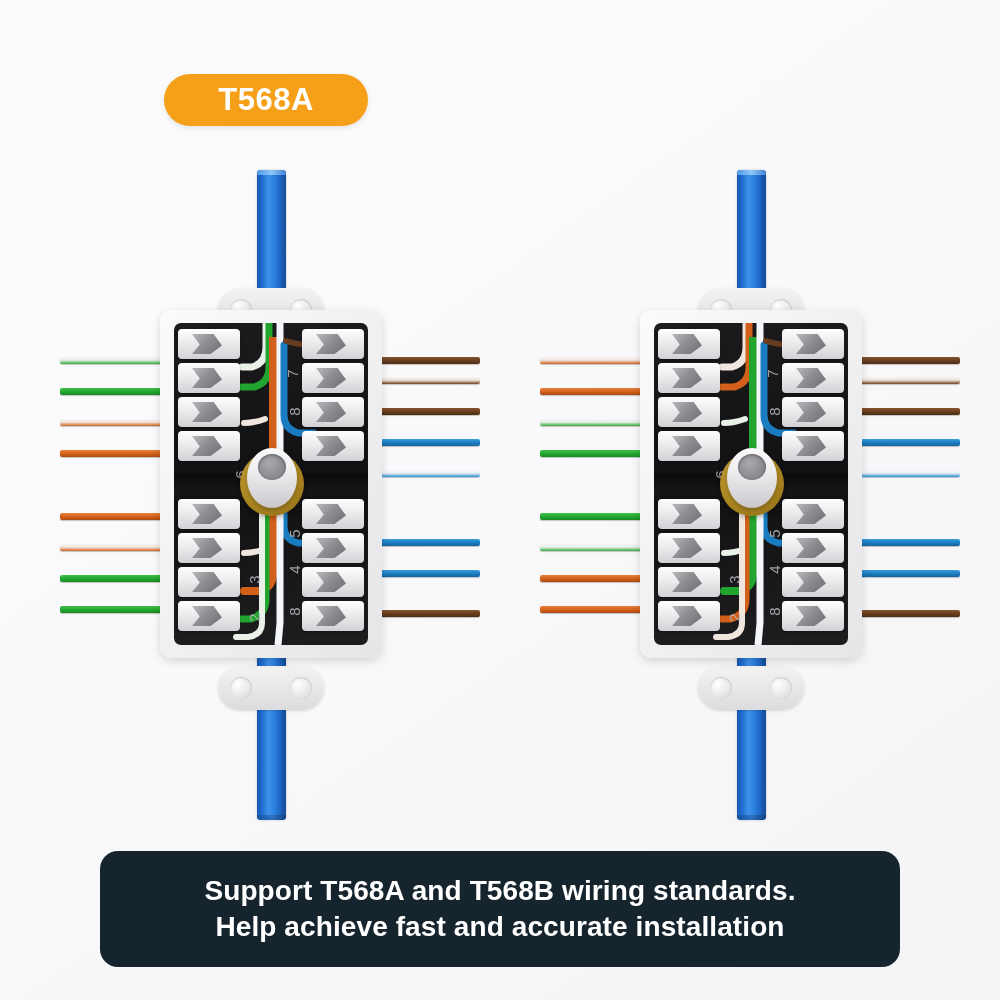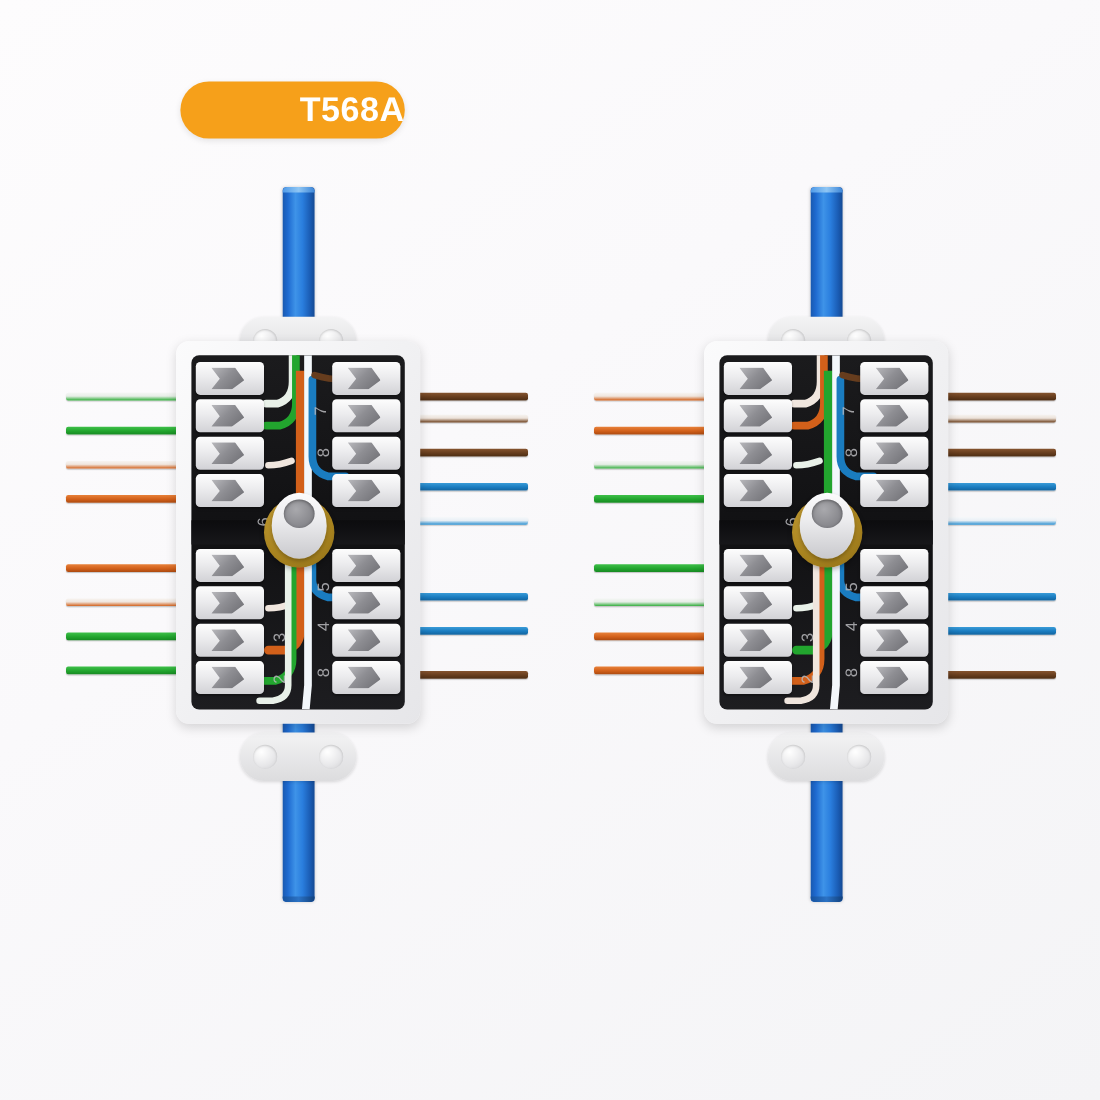--- a/index.html
+++ b/index.html
@@ -12,21 +12,21 @@
 
   #page {
     position: relative;
     width: 1000px; height: 1000px;
     background: linear-gradient(145deg, #fdfcfd 0%, #faf9fb 40%, #f4f4f6 100%);
   }
 
   
   .badge {
     position: absolute;
-    display: flex; align-items: center; justify-content: flex-end;
+    display: flex; align-items: center; justify-content: center;
     border-radius: 26px;
     color: #ffffff;
     font-size: 31px;
     font-weight: 700;
     letter-spacing: 0.5px;
     box-shadow: 0 2px 6px rgba(0,0,0,0.10);
   }
   #badge-a { left: 164px; top: 74px; width: 204px; height: 52px; background: #F6A01A; }
   #badge-b { left: 644px; top: 74px; width: 194px; height: 52px; background: #1A72F0; }
 
@@ -363,14 +363,18 @@
         <span class="pnum" style="left:116px; top:202px">5</span>
         <span class="pnum" style="left:116px; top:238px">4</span>
         <span class="pnum" style="left:116px; top:280px">8</span>
       </div>
     </div>
 
     <div class="post"></div>
     <div class="post-cap"></div>
   </div>
 
+  <div id="banner">
+    <div class="line">Support T568A and T568B wiring standards.</div>
+    <div class="line">Help achieve fast and accurate installation</div>
+  </div>
 
 </div>
 
 </body></html>

